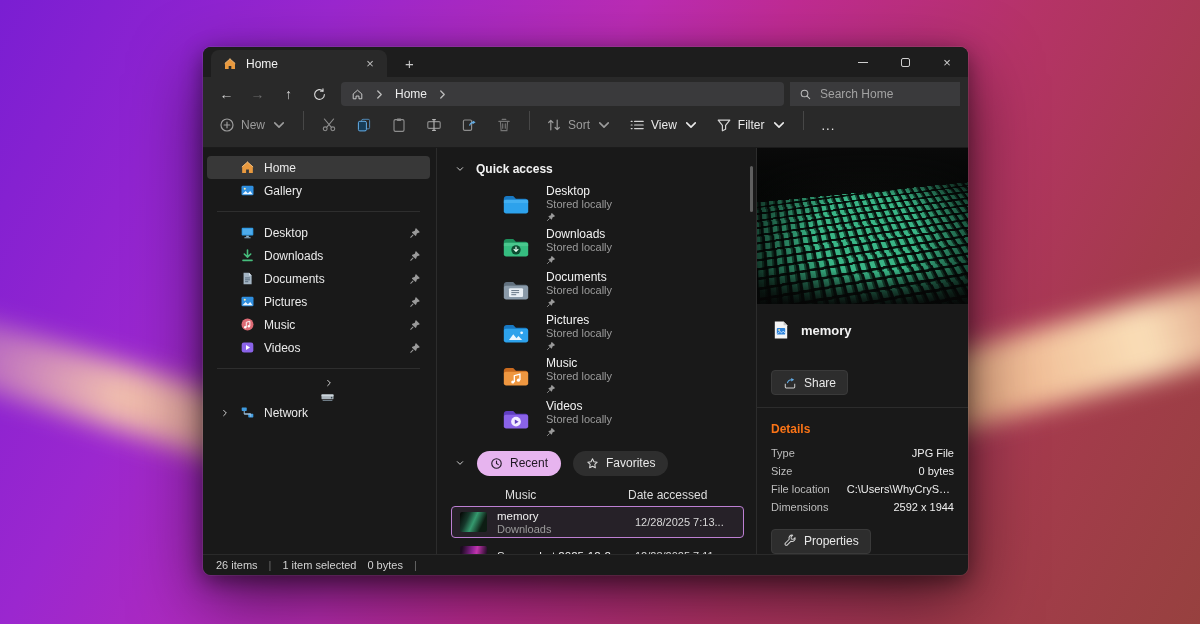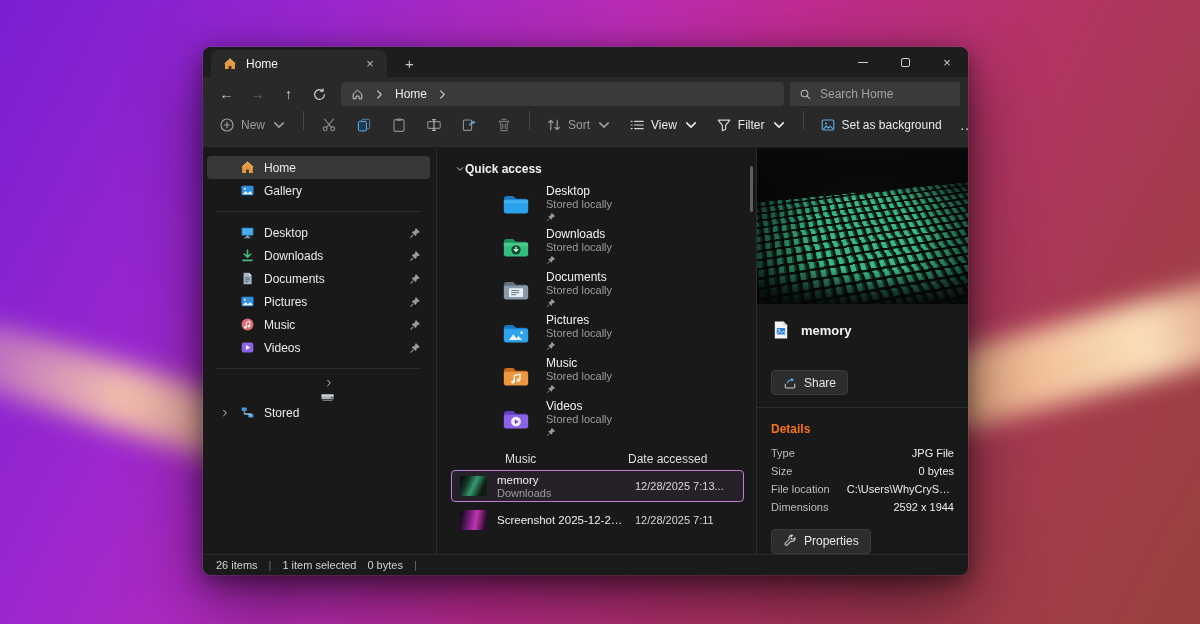--- a/index.html
+++ b/index.html
@@ -70,21 +70,21 @@
   .side-item .chev { width:16px; min-width:16px; display:flex; justify-content:center; color:#cfcfcf; }
   .sicon { width:16px; height:16px; margin:0 9px 0 6px; display:flex; align-items:center; justify-content:center; }
   .sicon svg { width:15px; height:15px; }
   .slabel { flex:1; white-space:nowrap; overflow:hidden; text-overflow:ellipsis; }
   .spin { width:14px; display:flex; justify-content:center; margin-right:2px; }
   .spin svg { width:12px; height:12px; }
   .side-divider { height:1px; background:#2e2e2e; margin:9px 10px; }
 
   
   .main { flex:1; min-width:0; position:relative; padding:8px 0 0 6px; overflow:hidden; }
-  .section-head { display:flex; align-items:center; height:26px; font-size:12px; font-weight:bold; color:#f2f2f2; padding-left:12px; }
+  .section-head { display:flex; align-items:center; gap:11px; height:26px; font-size:12px; font-weight:bold; color:#f2f2f2; padding-left:12px; }
   .section-head .chev { color:#cfcfcf; display:flex; }
   .qa-item { display:flex; align-items:center; gap:13px; height:43px; padding-left:56px; }
   .qa-icon { width:34px; height:30px; }
   .qa-icon svg { width:34px; height:30px; }
   .qa-name { font-size:12px; color:#f2f2f2; line-height:14px; }
   .qa-sub { font-size:11px; color:#9b9b9b; line-height:13px; }
   .qa-pin { color:#8f8f8f; margin-top:1px; display:block; height:11px; }
   .qa-pin svg { width:10px; height:10px; }
   .pill-row { display:flex; align-items:center; gap:12px; margin-top:10px; height:26px; padding-left:12px; }
   .pill-row .chev { color:#cfcfcf; display:flex; }
@@ -313,30 +313,20 @@
           </svg>
         </span>
       <span>Filter</span>
       <span class="chev" data-icon="chevron-down-small">
           <svg viewBox="0 0 12 12" fill="none" stroke="currentColor" stroke-width="1.2" stroke-linecap="round" stroke-linejoin="round">
             <path d="M2.8 4.4L6 7.6l3.2-3.2"></path>
           </svg>
         </span>
     </div>
     <span class="tb-sep"></span>
-    <div class="tb-btn lit">
-      <span data-icon="image-bg">
-          <svg viewBox="0 0 16 16" fill="none">
-            <rect x="2.2" y="3" width="11.6" height="10" rx="1.4" stroke="#64aee8" stroke-width="1.15"></rect>
-            <circle cx="5.8" cy="6.4" r="1" fill="#64aee8"></circle>
-            <path d="M3.6 11.8l2.8-2.8 2 2 1.8-1.8 2.4 2.4" stroke="#64aee8" stroke-width="1.1"></path>
-          </svg>
-        </span>
-      <span>Set as background</span>
-    </div>
     <div class="tb-btn tb-more">...</div>
     <span class="tb-spacer"></span>
 
   </div>
 
   <div class="content">
 
     <div class="sidebar">
 
         <div class="side-item selected">
@@ -513,21 +503,21 @@
               <path d="M4.4 2.8L7.6 6l-3.2 3.2"></path>
             </svg>
           </span>
           <span class="sicon" data-icon="network">
             <svg viewBox="0 0 16 16" fill="none">
               <rect x="1.8" y="2.6" width="5.4" height="3.8" rx=".7" fill="#3f9be0"></rect>
               <rect x="8.8" y="9.4" width="5.4" height="3.8" rx=".7" fill="#3f9be0"></rect>
               <path d="M4.5 6.4v3.2h7v3M4.5 9.6h7" stroke="#9fc4e2" stroke-width="1"></path>
             </svg>
           </span>
-          <span class="slabel">Stored</span>
+          <span class="slabel">Network</span>
           <span class="spin" data-icon="pin" style="visibility: hidden;">
             <svg viewBox="0 0 14 14">
               <path d="M8.6 1.7l3.7 3.7c.3.3.15.85-.3 1l-2.4.8c-.2.07-.36.23-.43.43l-.8 2.4c-.15.45-.7.6-1 .3L3.6 6.6c-.3-.3-.15-.85.3-1l2.4-.8c.2-.07.36-.23.43-.43l.8-2.4c.15-.45.7-.6 1.07-.27z" fill="#9a9a9a"></path>
               <path d="M4.6 9.4L2 12" stroke="#9a9a9a" stroke-width="1.2" stroke-linecap="round"></path>
             </svg>
           </span>
         </div>
       </div>
 
     <div class="main">
@@ -663,20 +653,44 @@
               <span class="qa-pin" data-icon="pin-small">
                 <svg viewBox="0 0 14 14">
                   <path d="M8.6 1.7l3.7 3.7c.3.3.15.85-.3 1l-2.4.8c-.2.07-.36.23-.43.43l-.8 2.4c-.15.45-.7.6-1 .3L3.6 6.6c-.3-.3-.15-.85.3-1l2.4-.8c.2-.07.36-.23.43-.43l.8-2.4c.15-.45.7-.6 1.07-.27z" fill="#9a9a9a"></path>
                   <path d="M4.6 9.4L2 12" stroke="#9a9a9a" stroke-width="1.2" stroke-linecap="round"></path>
                 </svg>
               </span>
             </div>
           </div>
         </div>
 
+      <div class="pill-row">
+        <span class="chev" data-icon="chevron-down-small">
+            <svg viewBox="0 0 12 12" fill="none" stroke="currentColor" stroke-width="1.2" stroke-linecap="round" stroke-linejoin="round">
+              <path d="M2.8 4.4L6 7.6l3.2-3.2"></path>
+            </svg>
+          </span>
+        <div class="pill pill-recent">
+          <span data-icon="clock">
+              <svg viewBox="0 0 14 14" fill="none" stroke="#241a28" stroke-width="1.2">
+                <circle cx="7" cy="7" r="5.1"></circle>
+                <path d="M7 4.3V7l1.9 1.2" stroke-linecap="round"></path>
+              </svg>
+            </span>
+          <span>Recent</span>
+        </div>
+        <div class="pill pill-fav">
+          <span data-icon="star">
+              <svg viewBox="0 0 14 14" fill="none" stroke="#dcdcdc" stroke-width="1.1" stroke-linejoin="round">
+                <path d="M7 1.9l1.55 3.2 3.5.5-2.55 2.45.6 3.5L7 9.9l-3.1 1.65.6-3.5L1.95 5.6l3.5-.5z"></path>
+              </svg>
+            </span>
+          <span>Favorites</span>
+        </div>
+      </div>
 
       <div class="table-head">
         <span class="col-name">Music</span>
         <span class="col-date">Date accessed</span>
       </div>
 
       <div class="file-list">
 
           <div class="file-row selected">
             <span class="file-thumb thumb-memory"></span>

